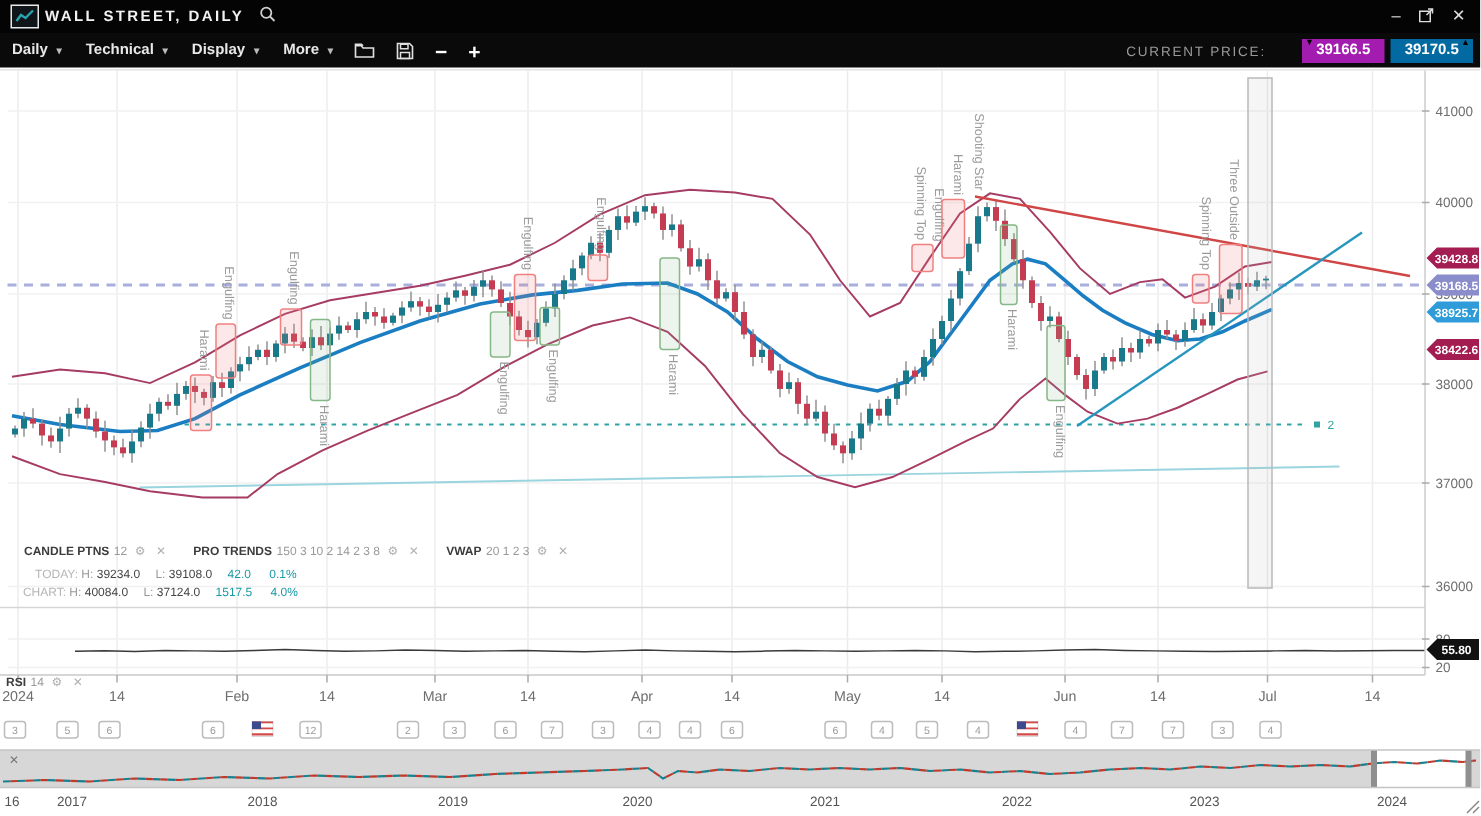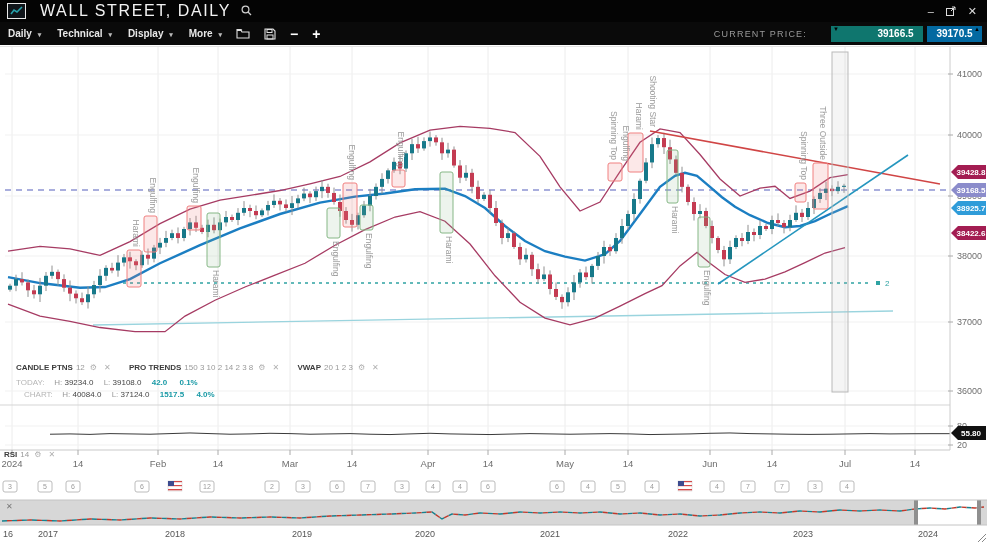--- a/index.html
+++ b/index.html
@@ -3,21 +3,21 @@
 <meta charset="utf-8">
 <style>
   html,body{margin:0;padding:0;background:#fff;}
   #app{position:relative;width:987px;height:544px;overflow:hidden;background:#fff;
        font-family:"Liberation Sans",sans-serif;-webkit-font-smoothing:antialiased;}
   
   #titlebar{position:absolute;left:0;top:0;width:987px;height:22px;background:#040404;
             display:flex;align-items:center;color:#fff;}
   #titlebar .logo{width:17px;height:14px;margin-left:7px;border:1px solid #e8e8e8;background:#10151a;
             display:flex;align-items:center;justify-content:center;}
-  #titlebar .title{margin-left:14px;font-size:16px;letter-spacing:1.6px;font-weight:normal;color:#f2f2f2;}
+  #titlebar .title{margin-left:4px;font-size:10px;letter-spacing:1.6px;font-weight:bold;color:#f2f2f2;}
   #titlebar .search{margin-left:10px;}
   #titlebar .wincontrols{margin-left:auto;display:flex;align-items:center;gap:12px;margin-right:10px;color:#ddd;}
   #titlebar .wincontrols span{cursor:default;font-size:11px;line-height:10px;}
   
   #toolbar{position:absolute;left:0;top:22px;width:987px;height:23px;background:#0a0a0a;
            display:flex;align-items:center;color:#e8e8e8;font-size:10px;}
   #menus{display:flex;align-items:center;margin-left:8px;gap:16px;}
   .menu{font-weight:bold;color:#e8e8e8;cursor:pointer;}
   .menu i{font-style:normal;font-size:7px;color:#bbb;margin-left:3px;}
   .tbico{margin-left:14px;cursor:pointer;display:flex;align-items:center;background:none;border:none;padding:0;}
@@ -28,24 +28,24 @@
               display:flex;align-items:center;justify-content:center;position:relative;margin-left:4px;}
   .pricebadge .tick{position:absolute;font-size:6px;color:#000;}
   
   #chart{position:absolute;left:0;top:0;}
   .ovl{position:absolute;font-size:8px;color:#999;white-space:nowrap;}
   .ovl b{color:#3c3c3c;font-weight:bold;}
   .ovl .prm{color:#9a9a9a;margin-left:3px;}
   .ovl .ico{color:#b0b0b0;margin:0 2px 0 5px;cursor:pointer;font-size:8px;}
   .ovl .grp{margin-right:14px;}
   .statrow span{display:inline-block;}
-  .statrow .lab{color:#b5b5b5;width:36px;}
+  .statrow .lab{color:#b5b5b5;width:36px;text-align:right;}
   .statrow .hl{color:#9a9a9a;}
   .statrow .val{color:#454545;margin-right:8px;}
-  .statrow .chg{color:#1a9aa6;margin-right:10px;font-weight:bold;}
+  .statrow .chg{color:#1a9aa6;margin-right:10px;}
 </style>
 </head>
 <body>
 
 <div id="app">
 
   <svg id="chart" width="987" height="544">
       <g>
         <line x1="12" y1="47" x2="12" y2="450" stroke="#ececec"></line>
         <line x1="78" y1="47" x2="78" y2="450" stroke="#ececec"></line>
@@ -642,21 +642,21 @@
       <svg width="12" height="12" viewBox="0 0 12 12">
           <path d="M1 1 h8 l2 2 v8 h-10 z" fill="none" stroke="#e0e0e0" stroke-width="1.1"></path>
           <rect x="3" y="1.5" width="5" height="3" fill="none" stroke="#e0e0e0" stroke-width="1"></rect>
           <rect x="3" y="7" width="6" height="4" fill="none" stroke="#e0e0e0" stroke-width="1"></rect>
         </svg>
     </button>
     <span class="tbtext">−</span>
     <span class="tbtext">+</span>
     <div id="cp">
       <span class="cplabel">CURRENT PRICE:</span>
-      <span class="pricebadge" id="bidBadge" style="background: #0f766e; padding-left: 37px;">
+      <span class="pricebadge" id="bidBadge" style="background: #a21caf;">
         <span class="tick" style="left:2px;top:0;">▼</span>
         <span>39166.5</span>
       </span>
       <span class="pricebadge" id="askBadge" style="background: #0369a1;">
         <span class="tick" style="right:2px;top:0;">▲</span>
         <span>39170.5</span>
       </span>
     </div>
   </div>
 
@@ -671,21 +671,21 @@
       <b>VWAP</b><span class="prm">20 1 2 3</span><span class="ico">⚙</span><span class="ico">✕</span>
     </span>
   </div>
   <div class="ovl statrow" style="left:16px;top:378px;">
     <span class="lab">TODAY:</span>
     <span class="hl">H:</span>&nbsp;<span class="val">39234.0</span>
     <span class="hl">L:</span>&nbsp;<span class="val">39108.0</span>
     <span class="chg">42.0</span>
     <span class="chg">0.1%</span>
   </div>
-  <div class="ovl statrow" style="left:24px;top:390px;">
+  <div class="ovl statrow" style="left:8px;top:390px;">
     <span class="lab">CHART:</span>
     <span class="hl">H:</span>&nbsp;<span class="val">40084.0</span>
     <span class="hl">L:</span>&nbsp;<span class="val">37124.0</span>
     <span class="chg">1517.5</span>
     <span class="chg">4.0%</span>
   </div>
   <div class="ovl" style="left:4px;top:418px;margin-top:32px;">
     <b>RSI</b><span class="prm">14</span><span class="ico">⚙</span><span class="ico">✕</span>
   </div>
 

